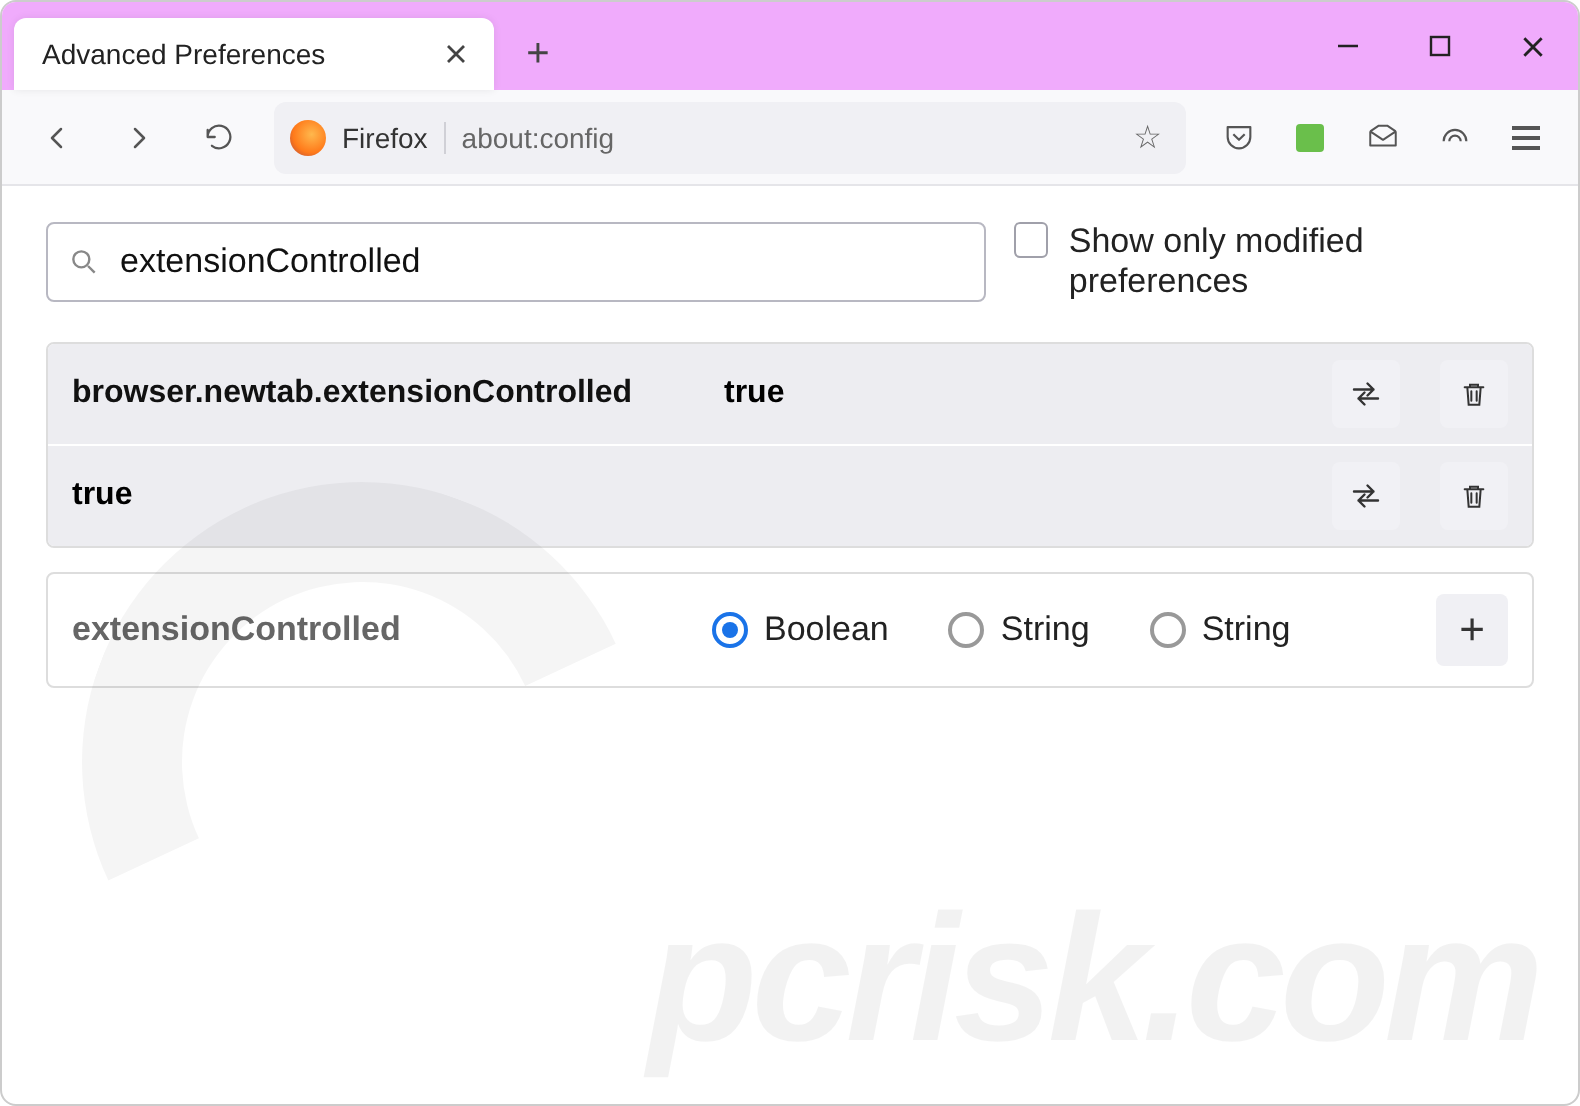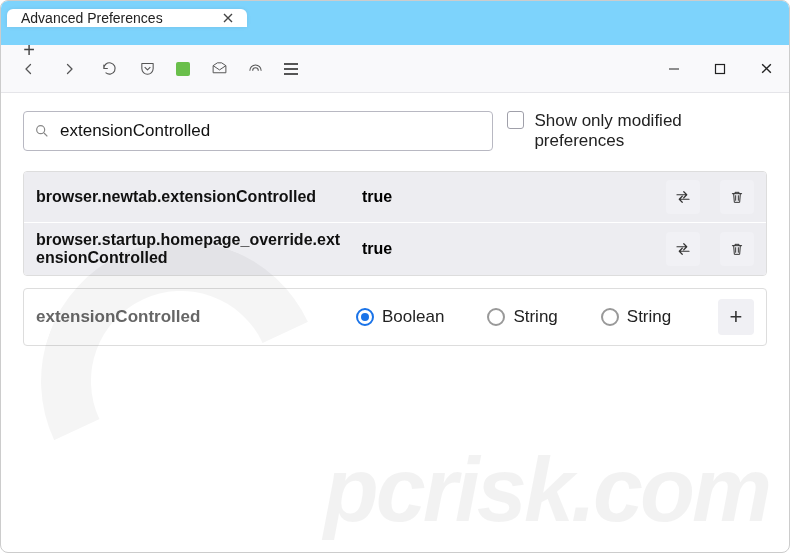--- a/index.html
+++ b/index.html
@@ -11,22 +11,21 @@
     border: 1px solid #ccc;
     border-radius: 8px;
     overflow: hidden;
     position: relative;
   }
   .titlebar {
     height: 44px;
     display: flex;
     align-items: flex-start;
     padding-left: 6px;
-    background: #7dd3fc;
-    flex-direction: column;
+    background: #f0abfc;
   }
   .tab {
     margin-top: 8px;
     height: 36px;
     width: 240px;
     background: #fff;
     border-radius: 6px 6px 0 0;
     display: flex;
     align-items: center;
     padding: 0 10px 0 14px;
@@ -164,21 +163,21 @@
     border-radius: 0 0 4px 4px;
     padding: 10px 12px;
     display: flex;
     align-items: center;
     gap: 10px;
     margin-top: 12px;
     border-top: 1px solid #ddd;
     border-radius: 4px;
   }
   .add-name { width: 310px; font-size: 17px; font-weight: 700; color: #666; }
-  .radios { flex: 1; display: flex; gap: 43px; font-size: 17px; color: #222; }
+  .radios { flex: 1; display: flex; gap: 30px; font-size: 17px; color: #222; }
   .radio { display: flex; align-items: center; gap: 8px; }
   .ro {
     width: 18px; height: 18px; border-radius: 50%;
     border: 2px solid #999; background: #fff;
     display: inline-block; position: relative;
   }
   .ro.on { border-color: #1a73e8; }
   .ro.on::after {
     content: ""; position: absolute; inset: 3px;
     background: #1a73e8; border-radius: 50%;
@@ -255,20 +254,26 @@
   </div>
   <div class="nav-btn">
     <svg width="18" height="18" viewBox="0 0 24 24">
         <path d="M10 6 L16 12 L10 18" stroke="currentColor" stroke-width="1.7" fill="none" stroke-linecap="round" stroke-linejoin="round"></path>
       </svg>
   </div>
   <div class="nav-btn">
     <svg width="17" height="17" viewBox="0 0 24 24">
         <path d="M4 12 a8 8 0 1 1 3 6.2 M4 12 l-0 -5 M4 12 l5 0" stroke="currentColor" stroke-width="1.6" fill="none" stroke-linecap="round"></path>
       </svg>
+  </div>
+  <div class="urlbar">
+    <span class="ff-logo"></span>
+    <span class="ident">Firefox</span>
+    <span class="url">about:config</span>
+    <span class="star">☆</span>
   </div>
   <div class="tool-icon">
     <svg width="17" height="17" viewBox="0 0 24 24">
         <path d="M4 5 h16 v7 a8 8 0 0 1 -16 0 Z M8 10 l4 4 l4 -4" stroke="currentColor" stroke-width="1.5" fill="none" stroke-linejoin="round"></path>
       </svg>
   </div>
   <div class="tool-icon">
     <svg width="16" height="16" viewBox="0 0 16 16">
         <rect x="1" y="1" width="14" height="14" rx="2" fill="#6abf4b"></rect>
       </svg>
@@ -315,21 +320,20 @@
             <path d="M4 9 h13 M13 5 l4 4 l-4 4 M20 15 H7 M11 19 l-4 -4 l4 -4" stroke="currentColor" stroke-width="1.6" fill="none" stroke-linecap="round" stroke-linejoin="round"></path>
           </svg>
       </div>
       <div class="act-btn">
         <svg width="16" height="16" viewBox="0 0 24 24">
             <path d="M5 7 h14 M9 7 V5 h6 v2 M7 7 l1 13 h8 l1 -13 M10 10 v7 M14 10 v7" stroke="currentColor" stroke-width="1.5" fill="none" stroke-linecap="round"></path>
           </svg>
       </div>
     </div>
     <div class="pref-row mod">
-      <div class="pref-name">browser.startup.homepage_override.extensionControlled</div>
       <div class="pref-val">true</div>
       <div class="act-btn">
         <svg width="18" height="18" viewBox="0 0 24 24">
             <path d="M4 9 h13 M13 5 l4 4 l-4 4 M20 15 H7 M11 19 l-4 -4 l4 -4" stroke="currentColor" stroke-width="1.6" fill="none" stroke-linecap="round" stroke-linejoin="round"></path>
           </svg>
       </div>
       <div class="act-btn">
         <svg width="16" height="16" viewBox="0 0 24 24">
             <path d="M5 7 h14 M9 7 V5 h6 v2 M7 7 l1 13 h8 l1 -13 M10 10 v7 M14 10 v7" stroke="currentColor" stroke-width="1.5" fill="none" stroke-linecap="round"></path>
           </svg>

